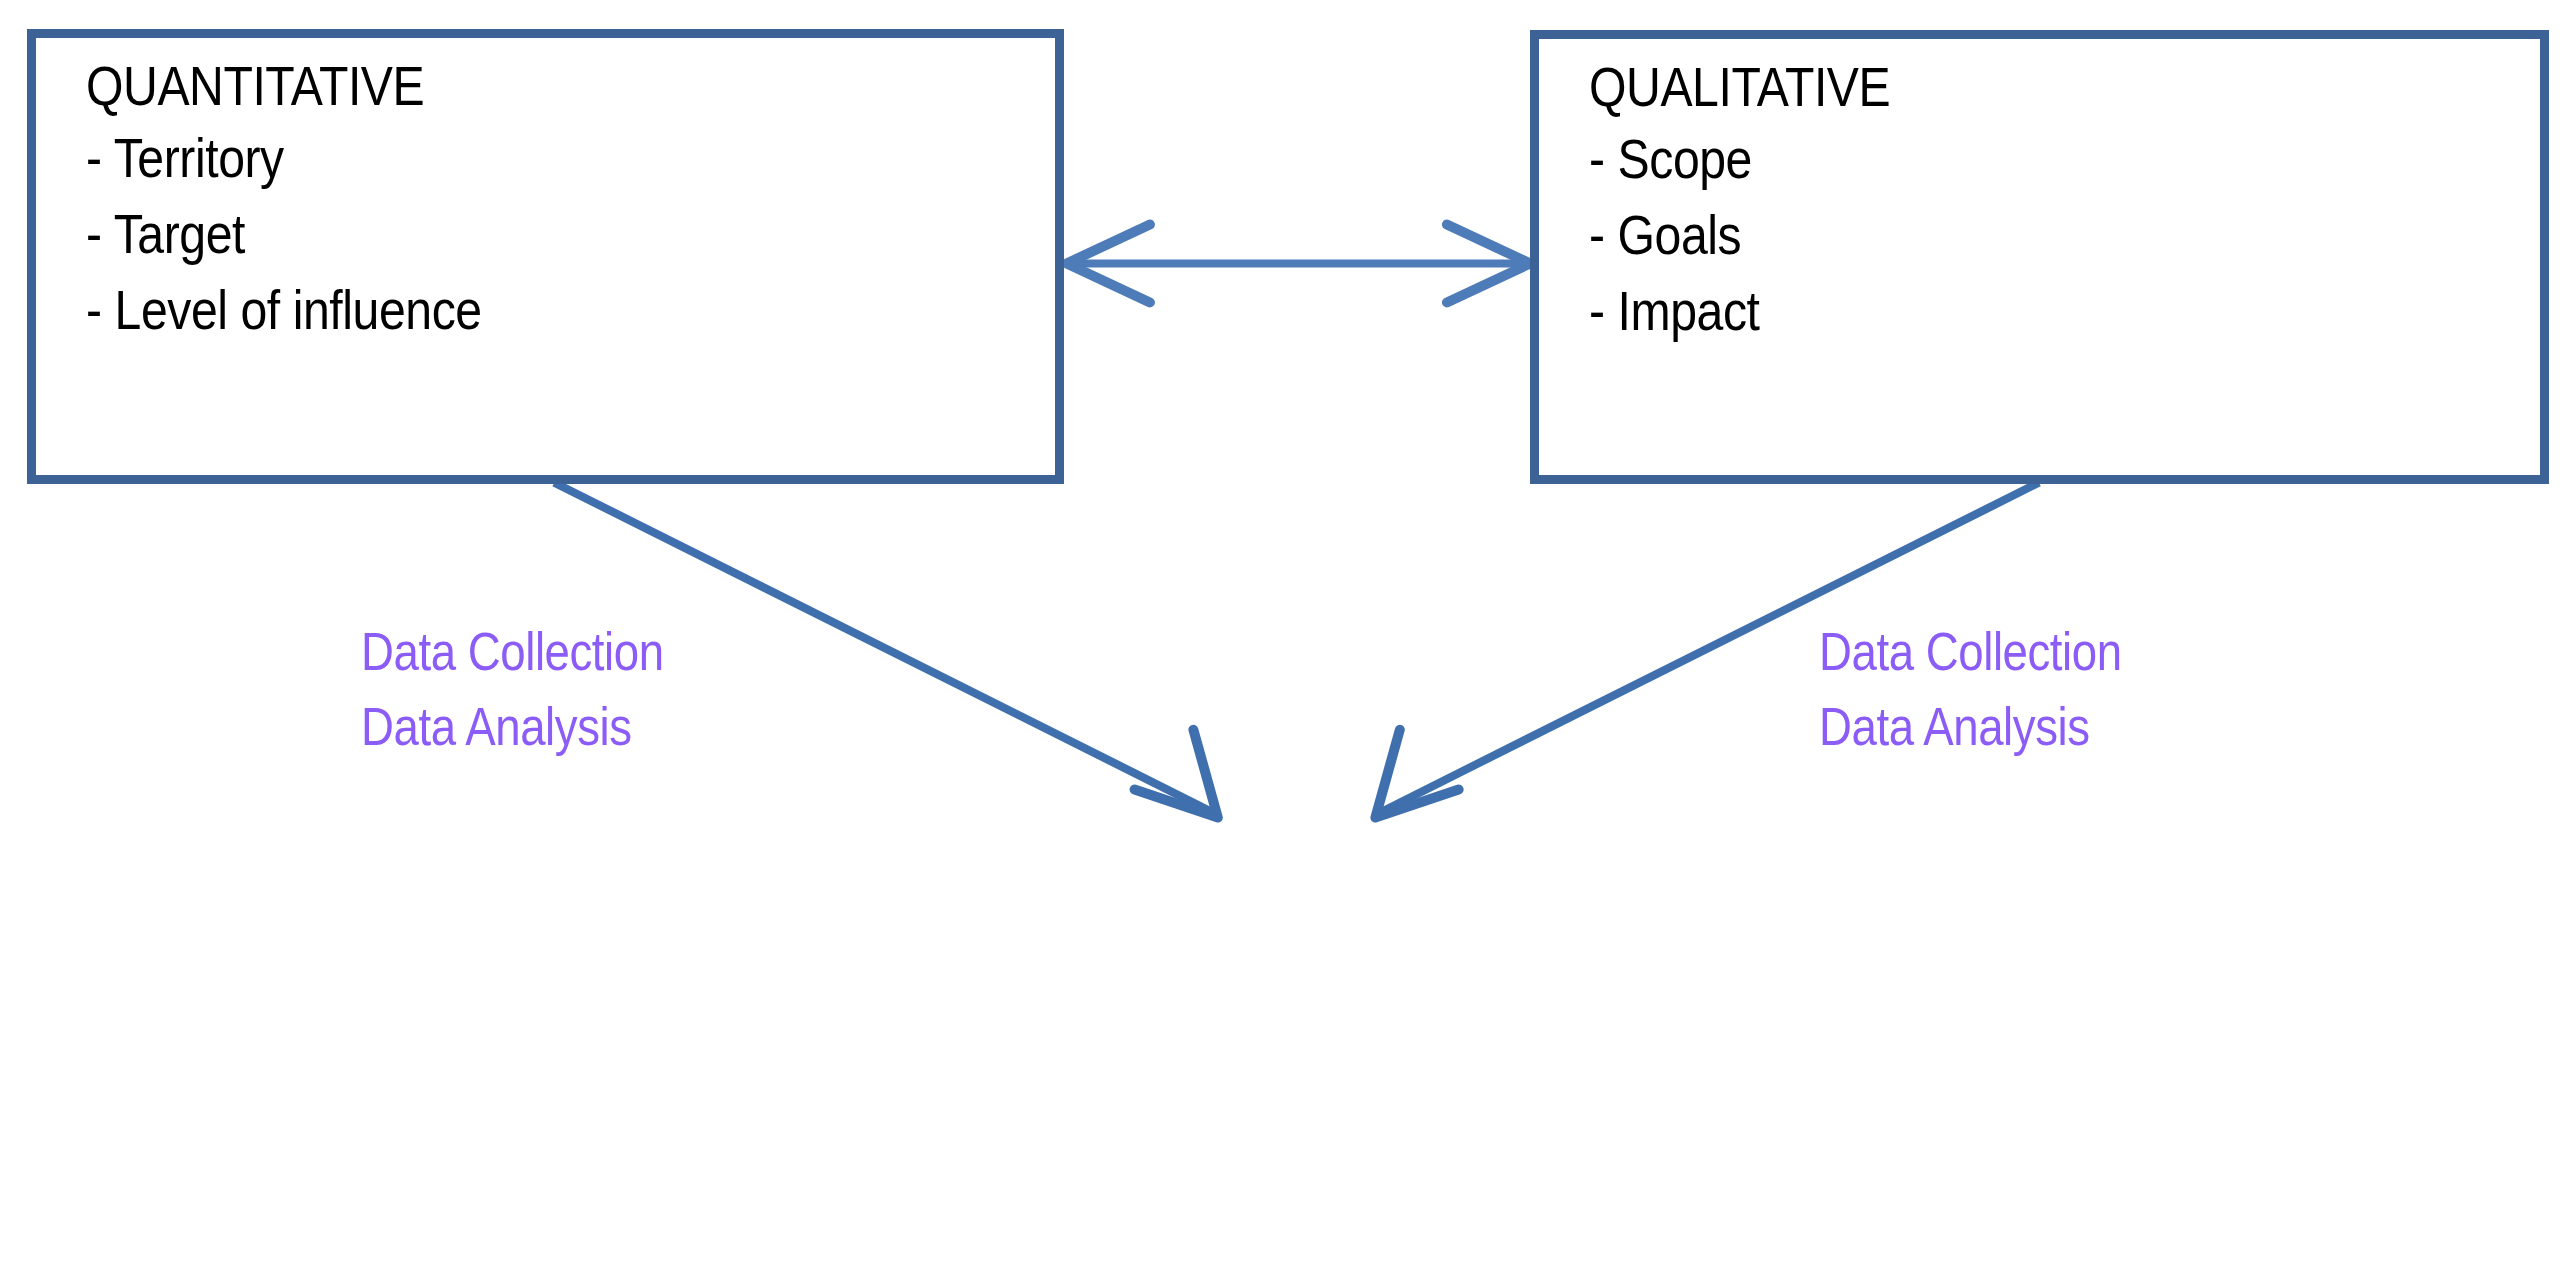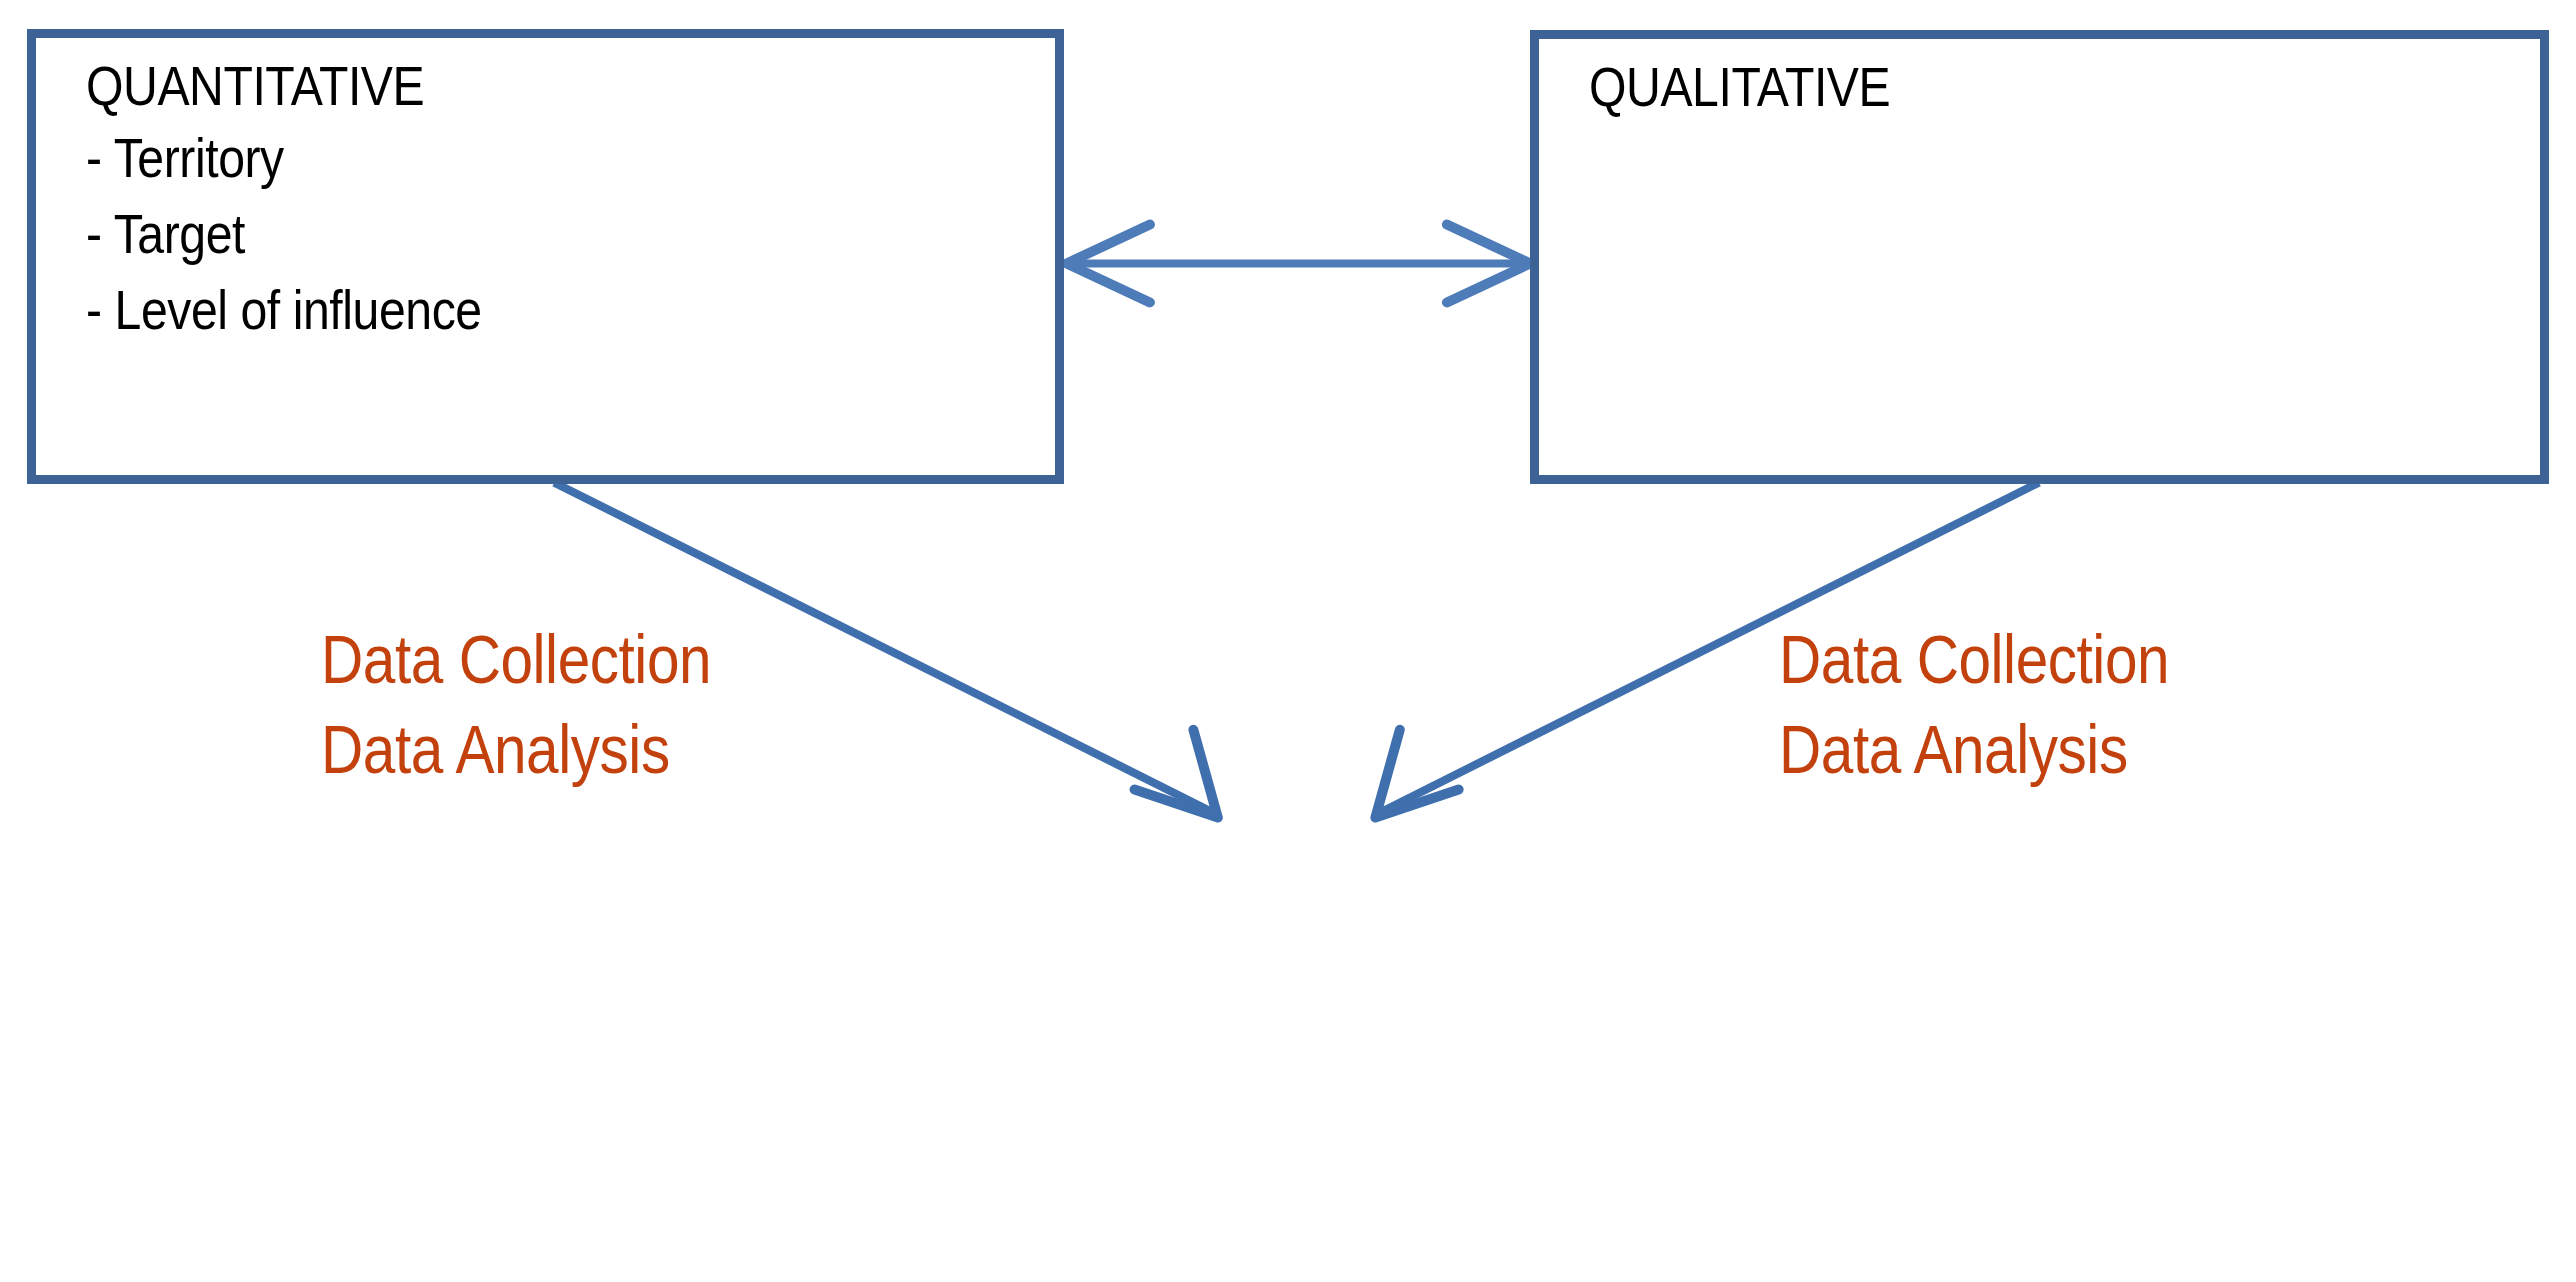--- a/index.html
+++ b/index.html
@@ -85,25 +85,26 @@
     transform: scaleX(0.86);
     transform-origin: left center;
     white-space: nowrap;
     margin-bottom: 22px;
   }
 
   
   .edge-label {
     position: absolute;
     z-index: 4;
-    color: #c2410c;
-    font-size: 68px;
+    color: #8b5cf6;
+    font-size: 53px;
     line-height: 1.0;
     letter-spacing: -0.5px;
     white-space: nowrap;
+    margin-left: 40px;
   }
   .edge-label > div {
     transform: scaleX(0.86);
     transform-origin: left center;
     margin-bottom: 22px;
   }
   #label-left-flow  { left: 321px;  top: 625px; }
   #label-right-flow { left: 1779px; top: 625px; }
 
   
@@ -149,20 +150,25 @@
         <li class="bullet-item">- Territory</li>
         <li class="bullet-item">- Target</li>
         <li class="bullet-item">- Level of influence</li>
       </ul>
     </div>
   </div>
 
   <div class="node-box" id="box-qualitative">
     <div class="box-inner">
       <div class="node-title">QUALITATIVE</div>
+      <ul class="bullet-list">
+        <li class="bullet-item">- Scope</li>
+        <li class="bullet-item">- Goals</li>
+        <li class="bullet-item">- Impact</li>
+      </ul>
     </div>
   </div>
 
 
   <div class="edge-label" id="label-left-flow">
     <div>Data Collection</div>
     <div>Data Analysis</div>
   </div>
 
   <div class="edge-label" id="label-right-flow">

